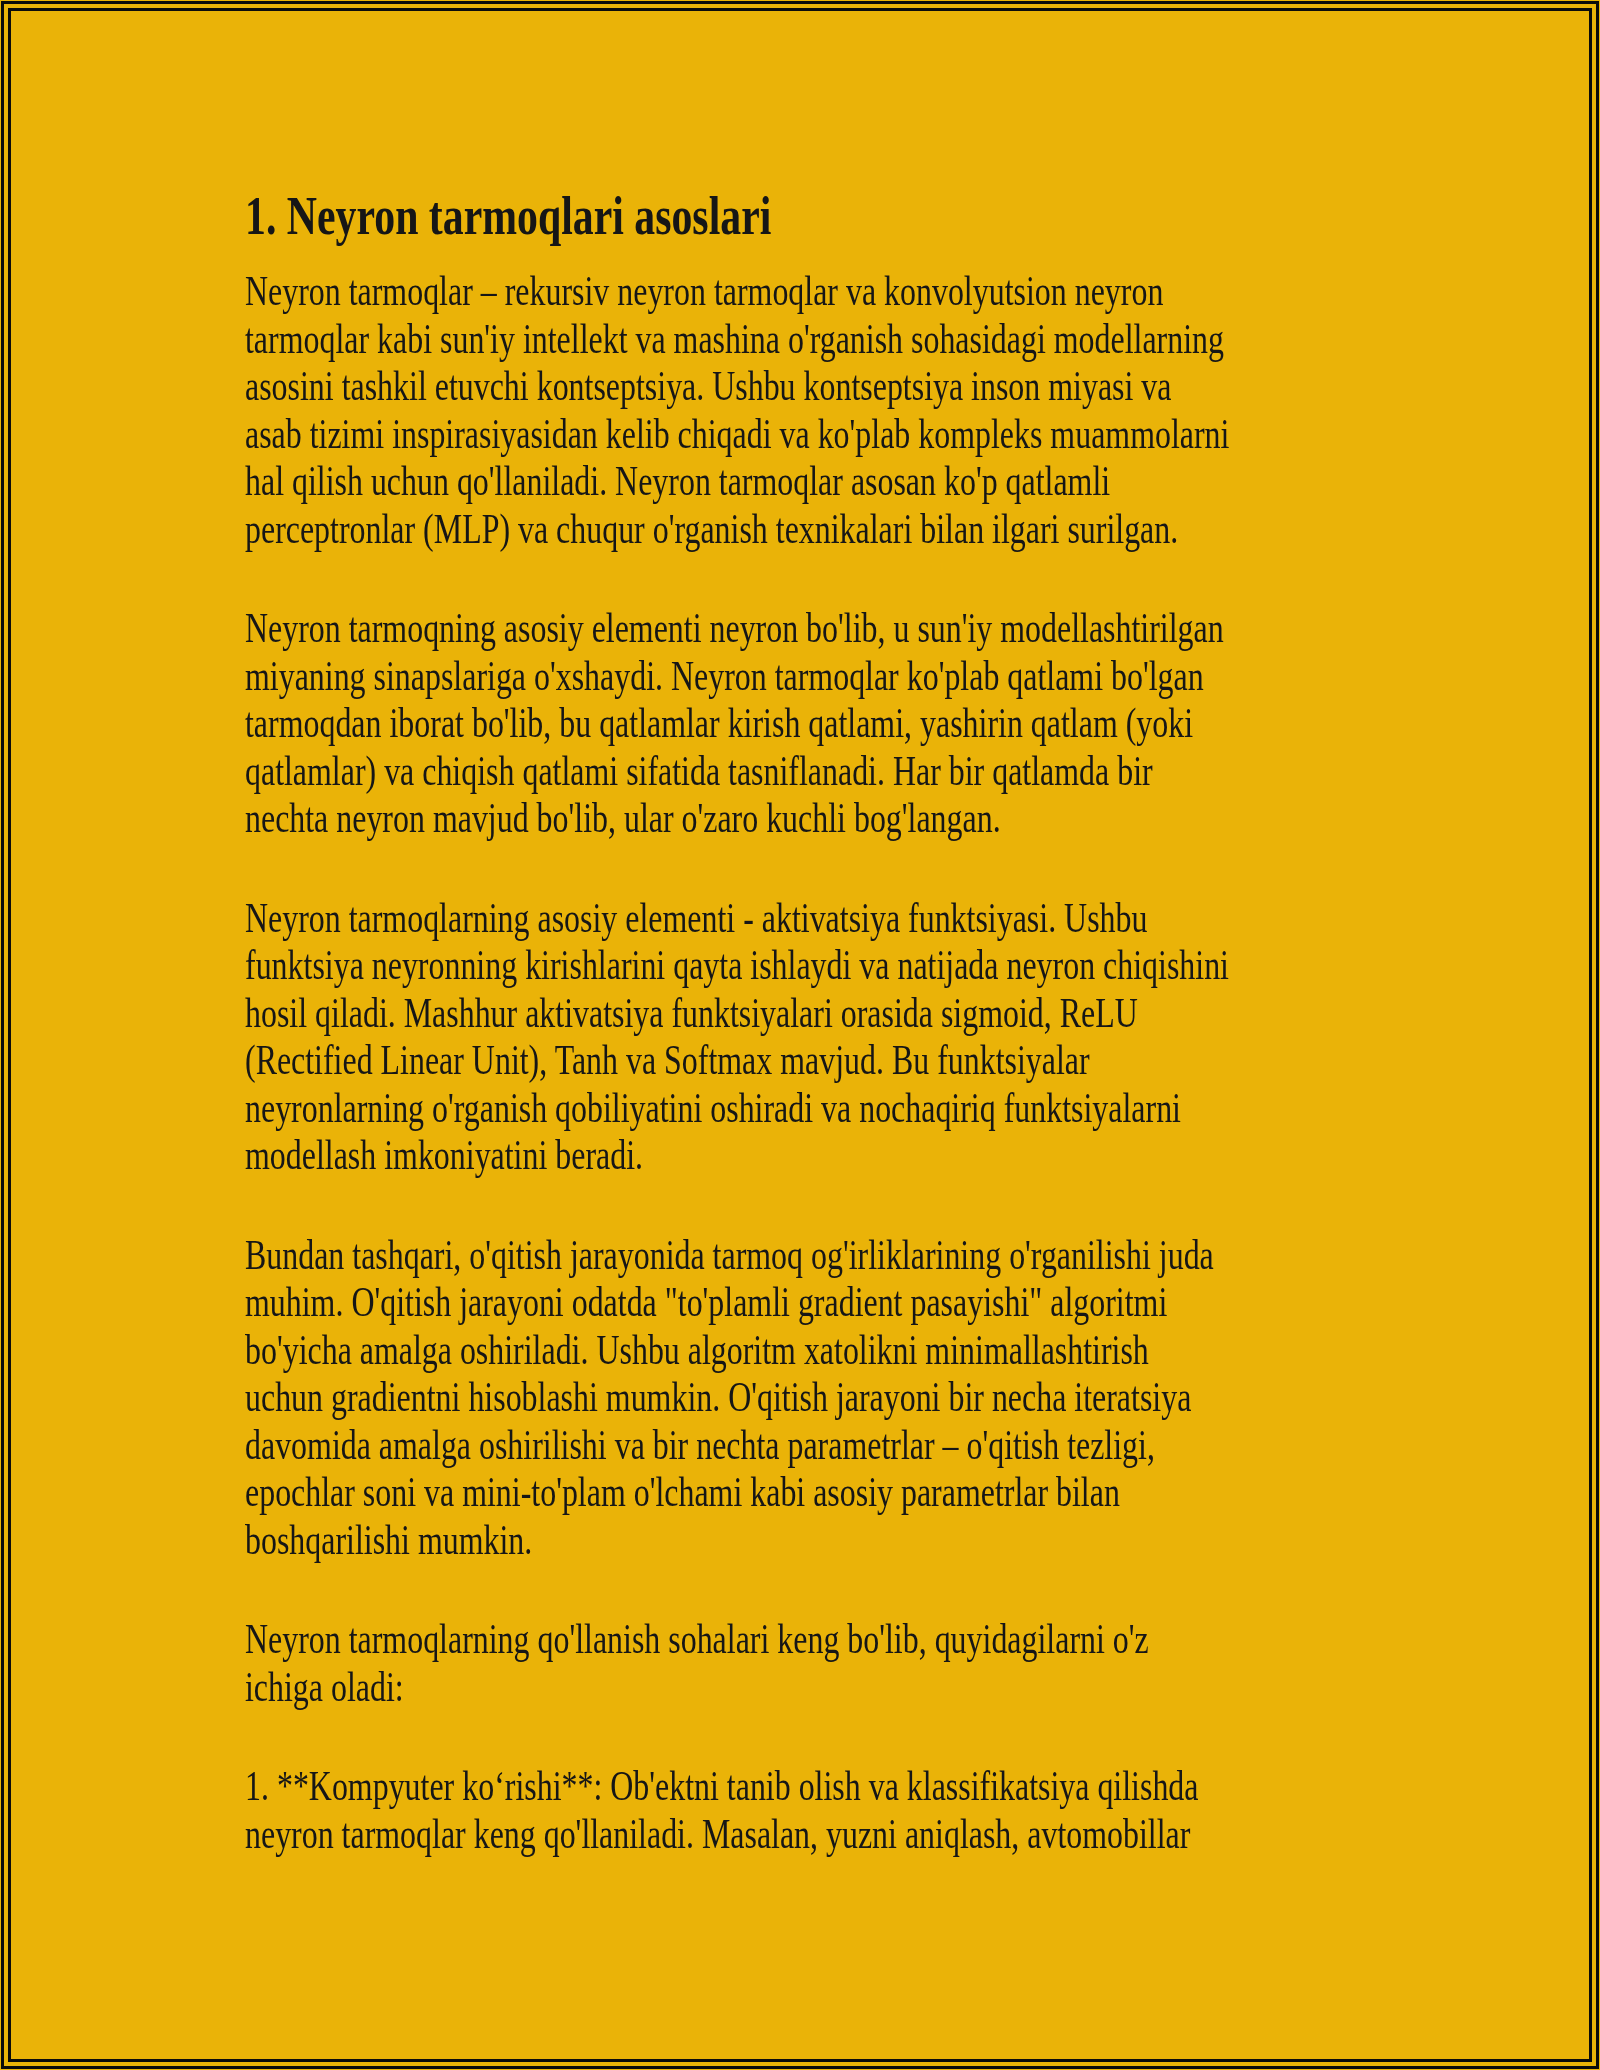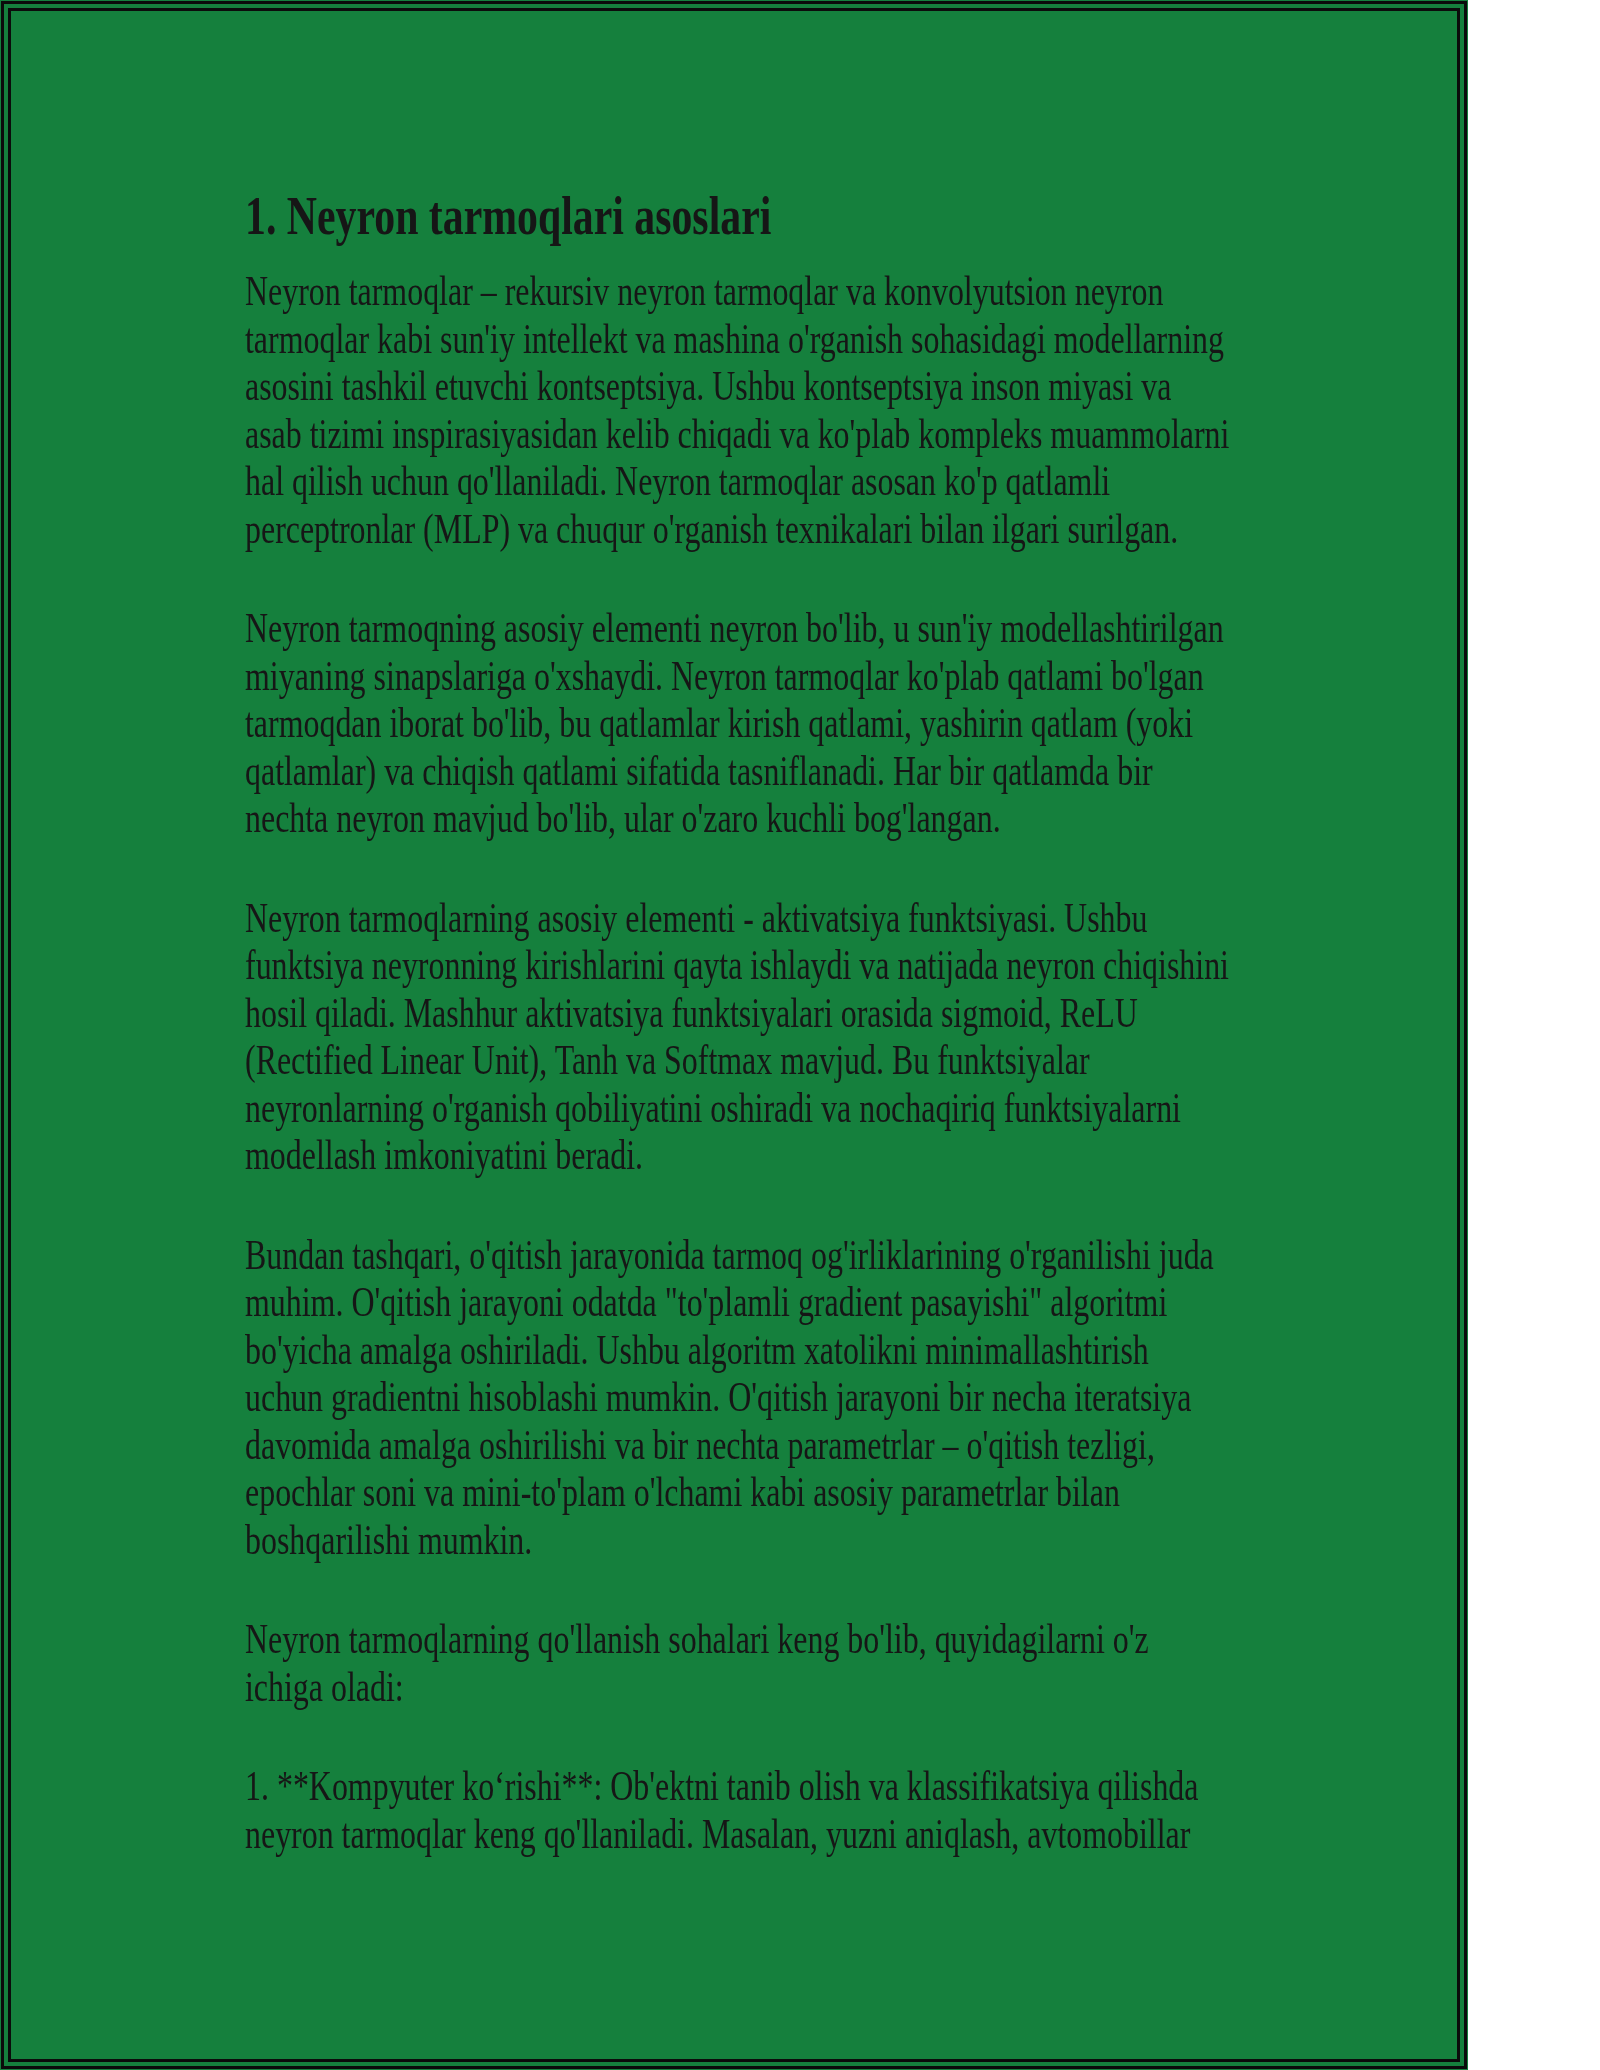--- a/index.html
+++ b/index.html
@@ -2,23 +2,23 @@
 <html><head>
 <meta charset="utf-8">
 <style>
   html, body {
     margin: 0;
     padding: 0;
     background: #ffffff;
   }
   .page {
     position: relative;
-    width: 1468px;
+    width: 1600px;
     height: 2070px;
-    background: #15803d;
+    background: #eab308;
     overflow: hidden;
     font-family: "Liberation Serif", serif;
   }
   .frame-outer {
     position: absolute;
     inset: 1px;
     border: 3px solid #0b0b0b;
     pointer-events: none;
   }
   .frame-inner {

